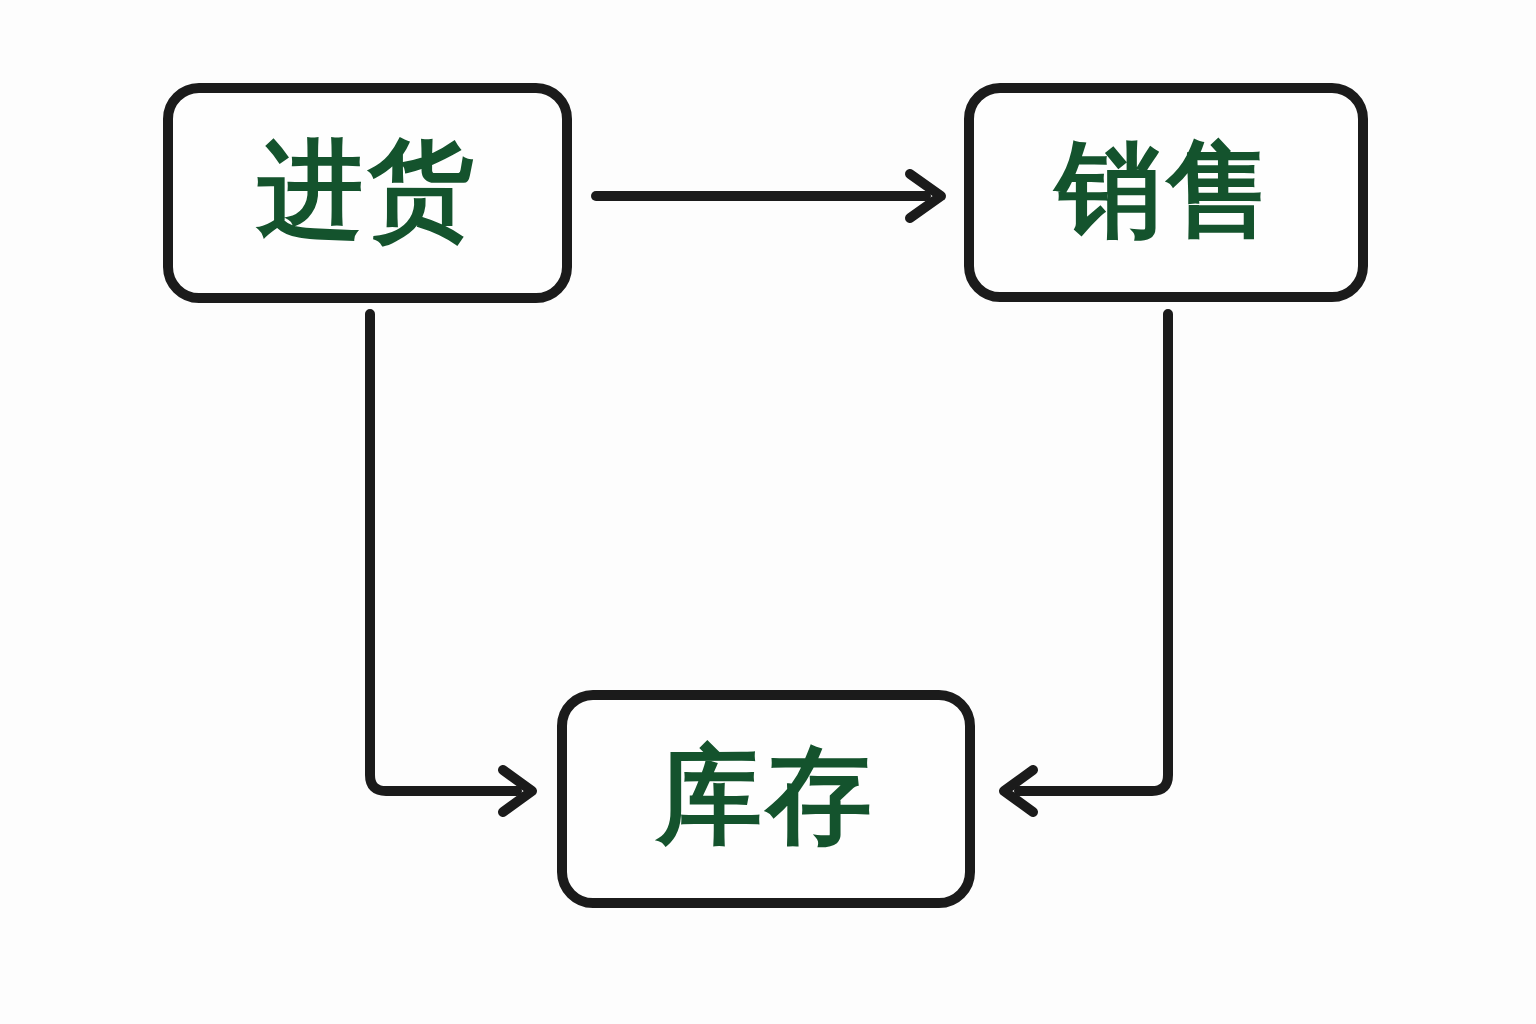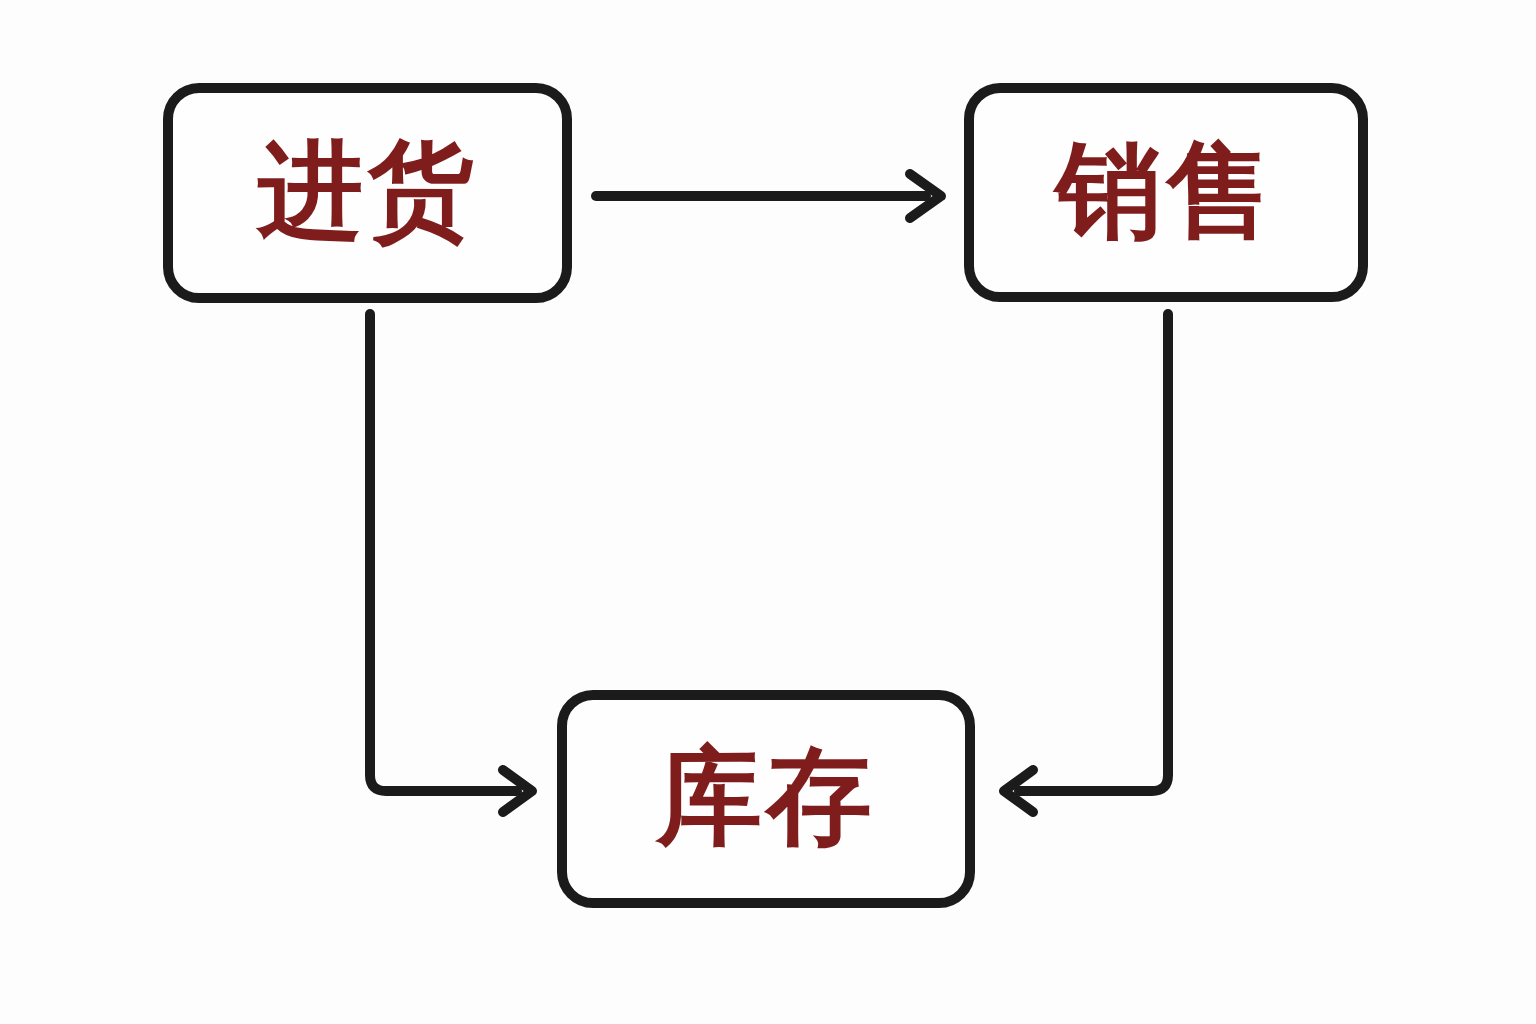--- a/index.html
+++ b/index.html
@@ -38,25 +38,26 @@
     display: flex;
     align-items: center;
     justify-content: center;
   }
   .node-purchase  { left: 163px; top: 83px;  width: 409px; height: 220px; }
   .node-sales     { left: 964px; top: 83px;  width: 404px; height: 219px; }
   .node-inventory { left: 557px; top: 690px; width: 418px; height: 218px; }
   .node-label {
     font-size: 106px;
     font-weight: 700;
-    color: #7f1d1d;
+    color: #14532d;
     letter-spacing: 4px;
     line-height: 1;
     white-space: nowrap;
     transform: translateY(-2px);
+    font-family: Liberation Serif, serif;
   }
 </style>
 </head>
 <body>
 
 <div class="canvas">
 
   <svg class="edges" viewBox="0 0 1536 1024" aria-hidden="true">
 
     <g>

